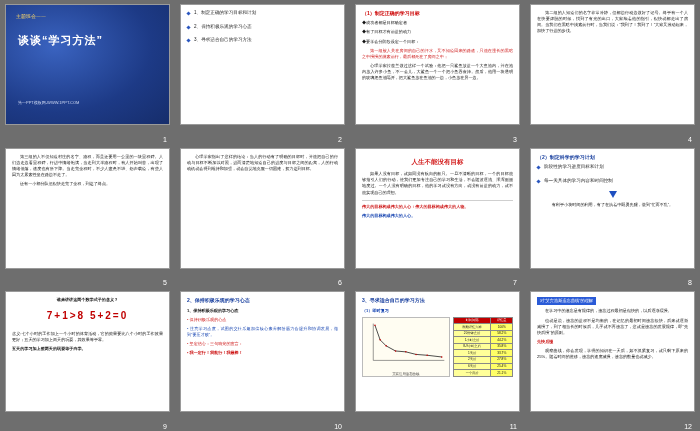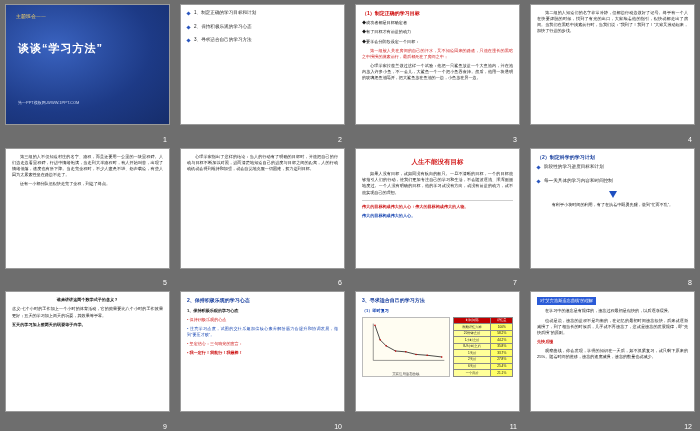--- a/index.html
+++ b/index.html
@@ -55,21 +55,21 @@
     background: radial-gradient(ellipse at 30% 35%, #3a63c0 0%, #1d3a86 60%, #162d6b 100%);
   }
   .s1 .subtitle {
     position: absolute;
     top: 8px; left: 10px;
     color: #ffd966;
     font-size: 5px;
   }
   .s1 .main {
     position: absolute;
-    top: 36px; left: 12px;
+    top: 28px; left: 12px;
     color: #ffffff;
     font-size: 11px;
     font-weight: bold;
     letter-spacing: 1px;
   }
   .s1 .foot {
     position: absolute;
     bottom: 18px; left: 12px;
     color: #cfd9f2;
     font-size: 4px;
@@ -273,20 +273,21 @@
       </ul>
       <div class="arrow"></div>
       <p class="para center">有利于小块时间的利用，有了在执着中既勇先腿，做到“忙而不乱”。</p>
     </div>
     <div class="num">8</div>
   </div>
 
   <div class="cell">
     <div class="slide">
       <p class="para center bold">谁来讲讲这两个数学式子的含义？</p>
+      <div class="formula">7+1&gt;8    5+2=0</div>
       <p class="para">含义:七个小时的工作加上一个小时的体育活动，它的效果要比八个小时的工作效果更好；五天的学习加上两天的玩耍，其效果等于零。</p>
       <p class="para bold">五天的学习加上整两天的玩耍等于白学。</p>
     </div>
     <div class="num">9</div>
   </div>
 
   <div class="cell">
     <div class="slide">
       <div class="hdr-blue">2、保持积极乐观的学习心态</div>
       <p class="para bold">1、保持积极乐观的学习心态</p>

